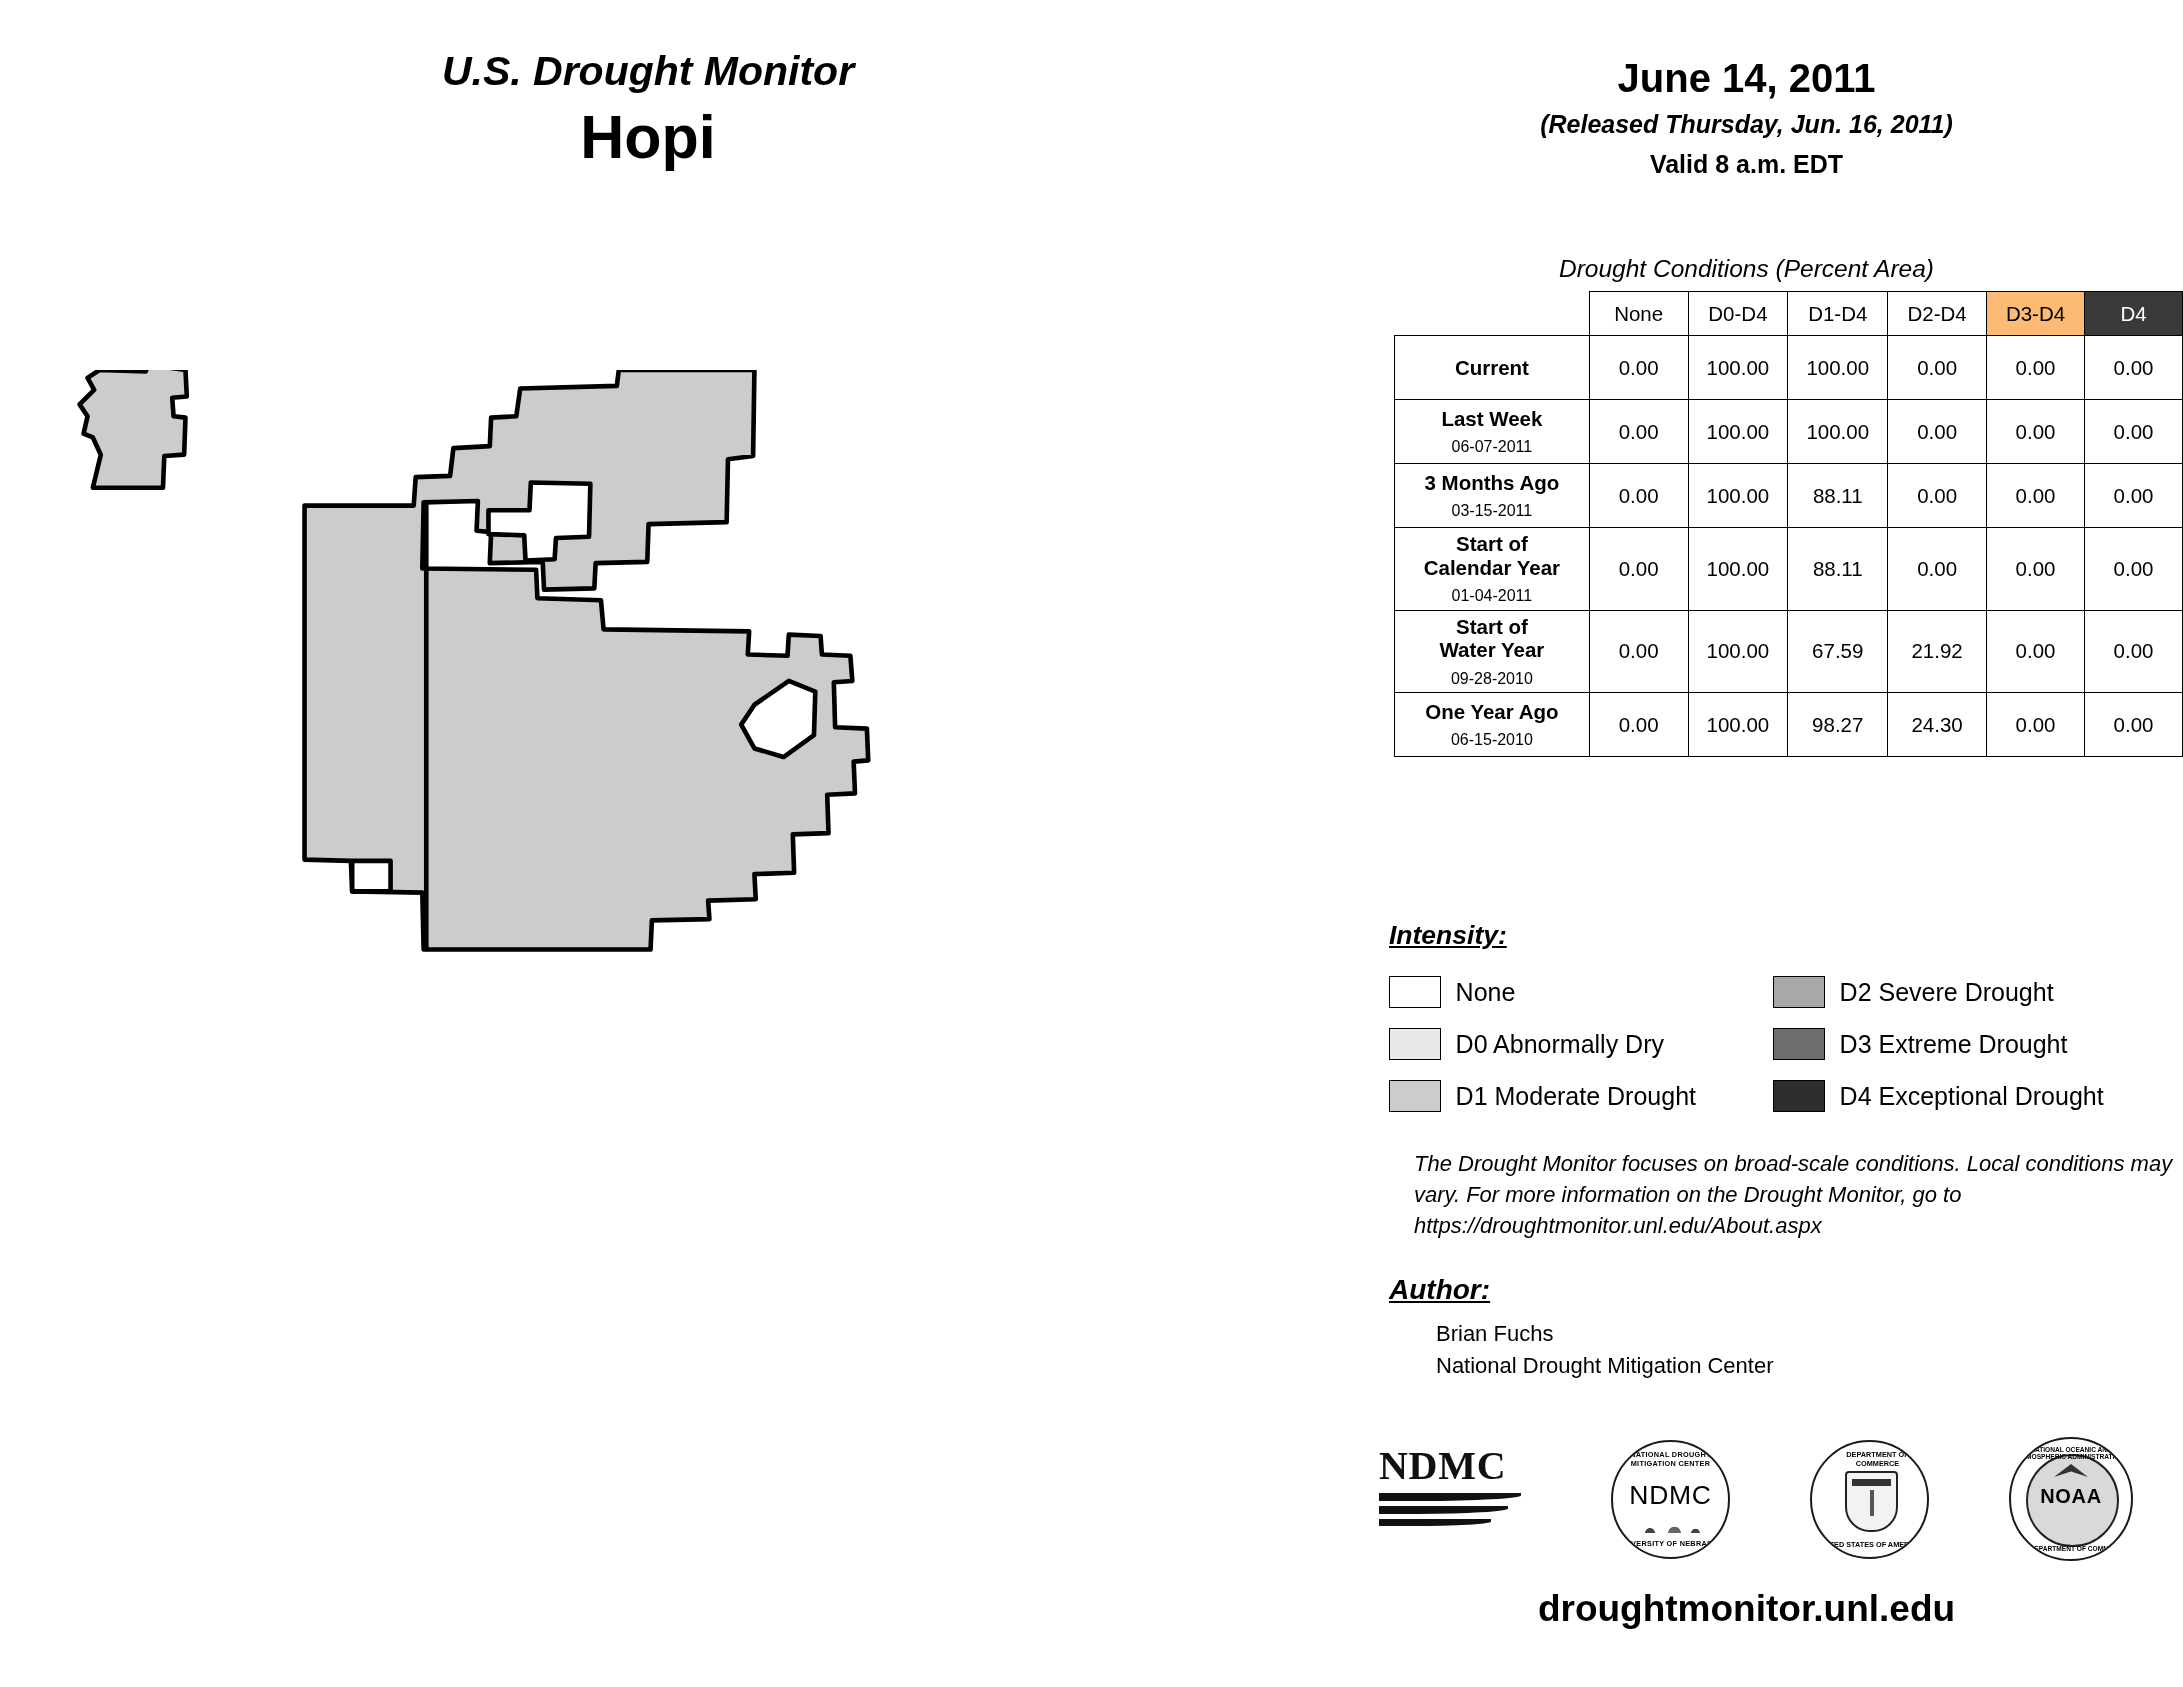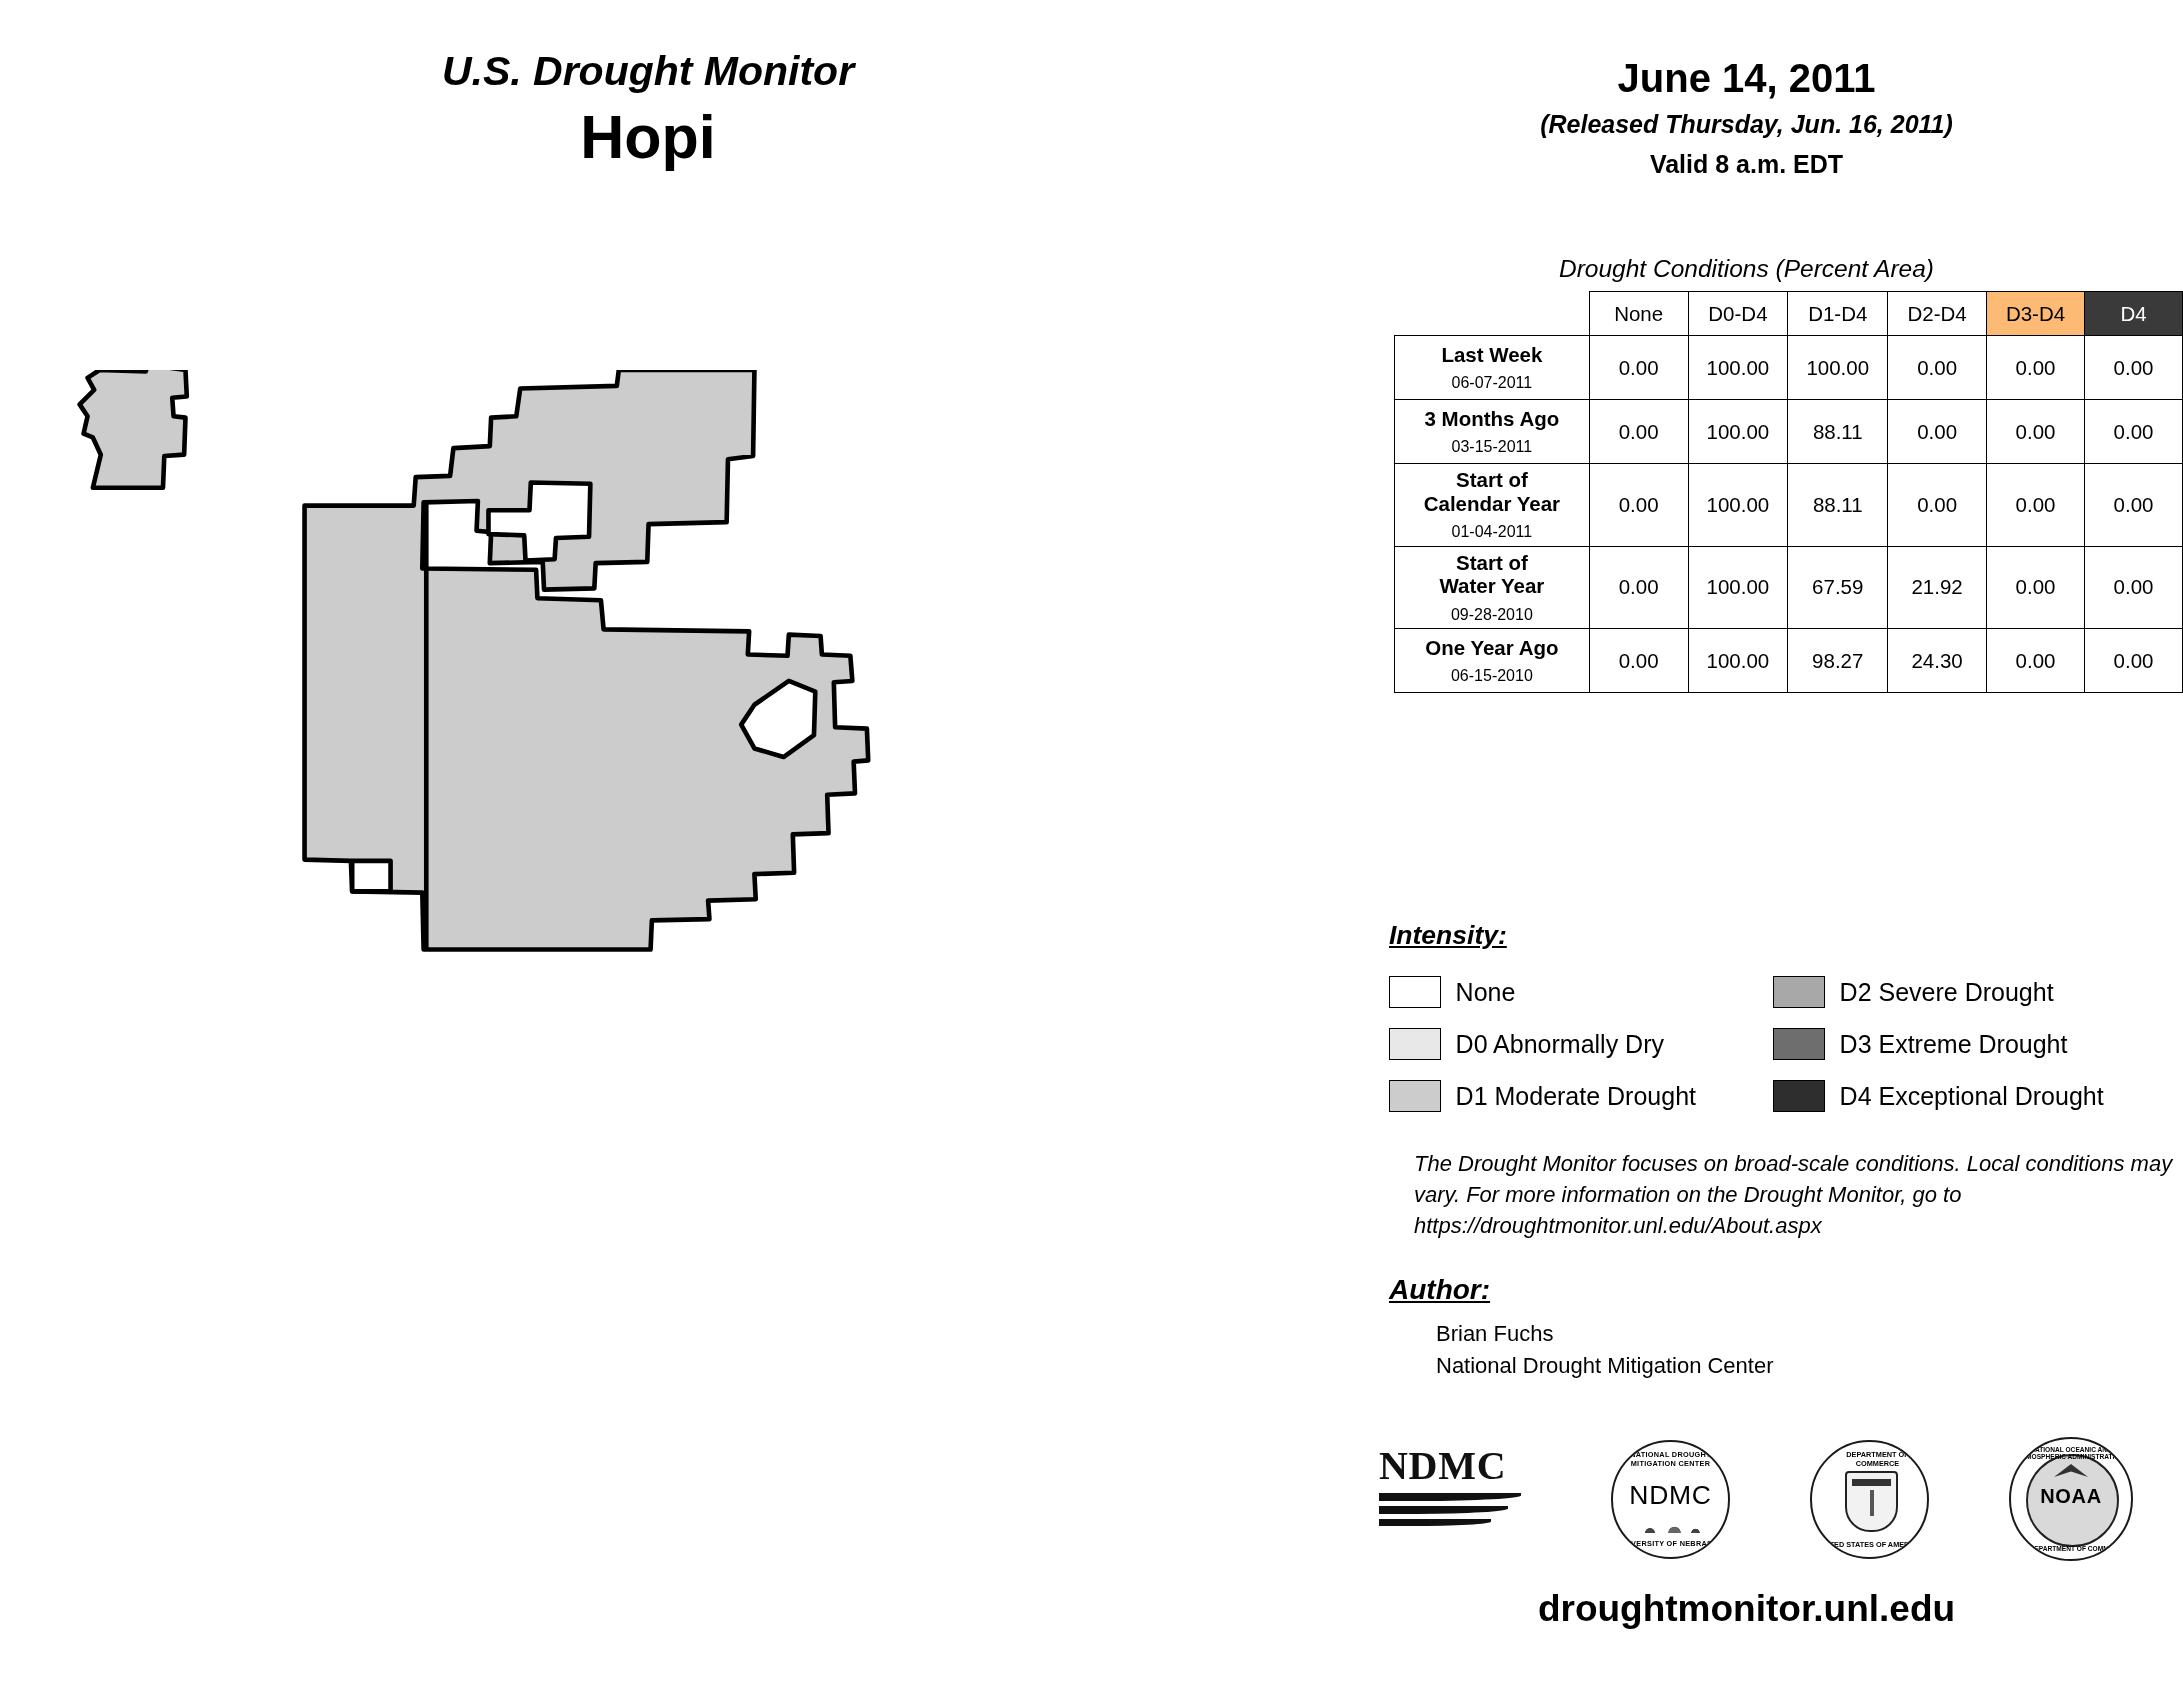--- a/index.html
+++ b/index.html
@@ -365,20 +365,31 @@
       <th class="h-none">None</th>
       <th class="h-d0">D0-D4</th>
       <th class="h-d1">D1-D4</th>
       <th class="h-d2">D2-D4</th>
       <th class="h-d3">D3-D4</th>
       <th class="h-d4">D4</th>
     </tr>
   </thead>
   <tbody>
 
+    <tr>
+      <td class="rowlabel">
+        <span class="rl-main">Current</span>
+      </td>
+      <td class="val">0.00</td>
+      <td class="val">100.00</td>
+      <td class="val">100.00</td>
+      <td class="val">0.00</td>
+      <td class="val">0.00</td>
+      <td class="val">0.00</td>
+    </tr>
 
     <tr>
       <td class="rowlabel">
         <span class="rl-main">Last Week</span>
         <span class="rl-sub">06-07-2011</span>
       </td>
       <td class="val">0.00</td>
       <td class="val">100.00</td>
       <td class="val">100.00</td>
       <td class="val">0.00</td>

